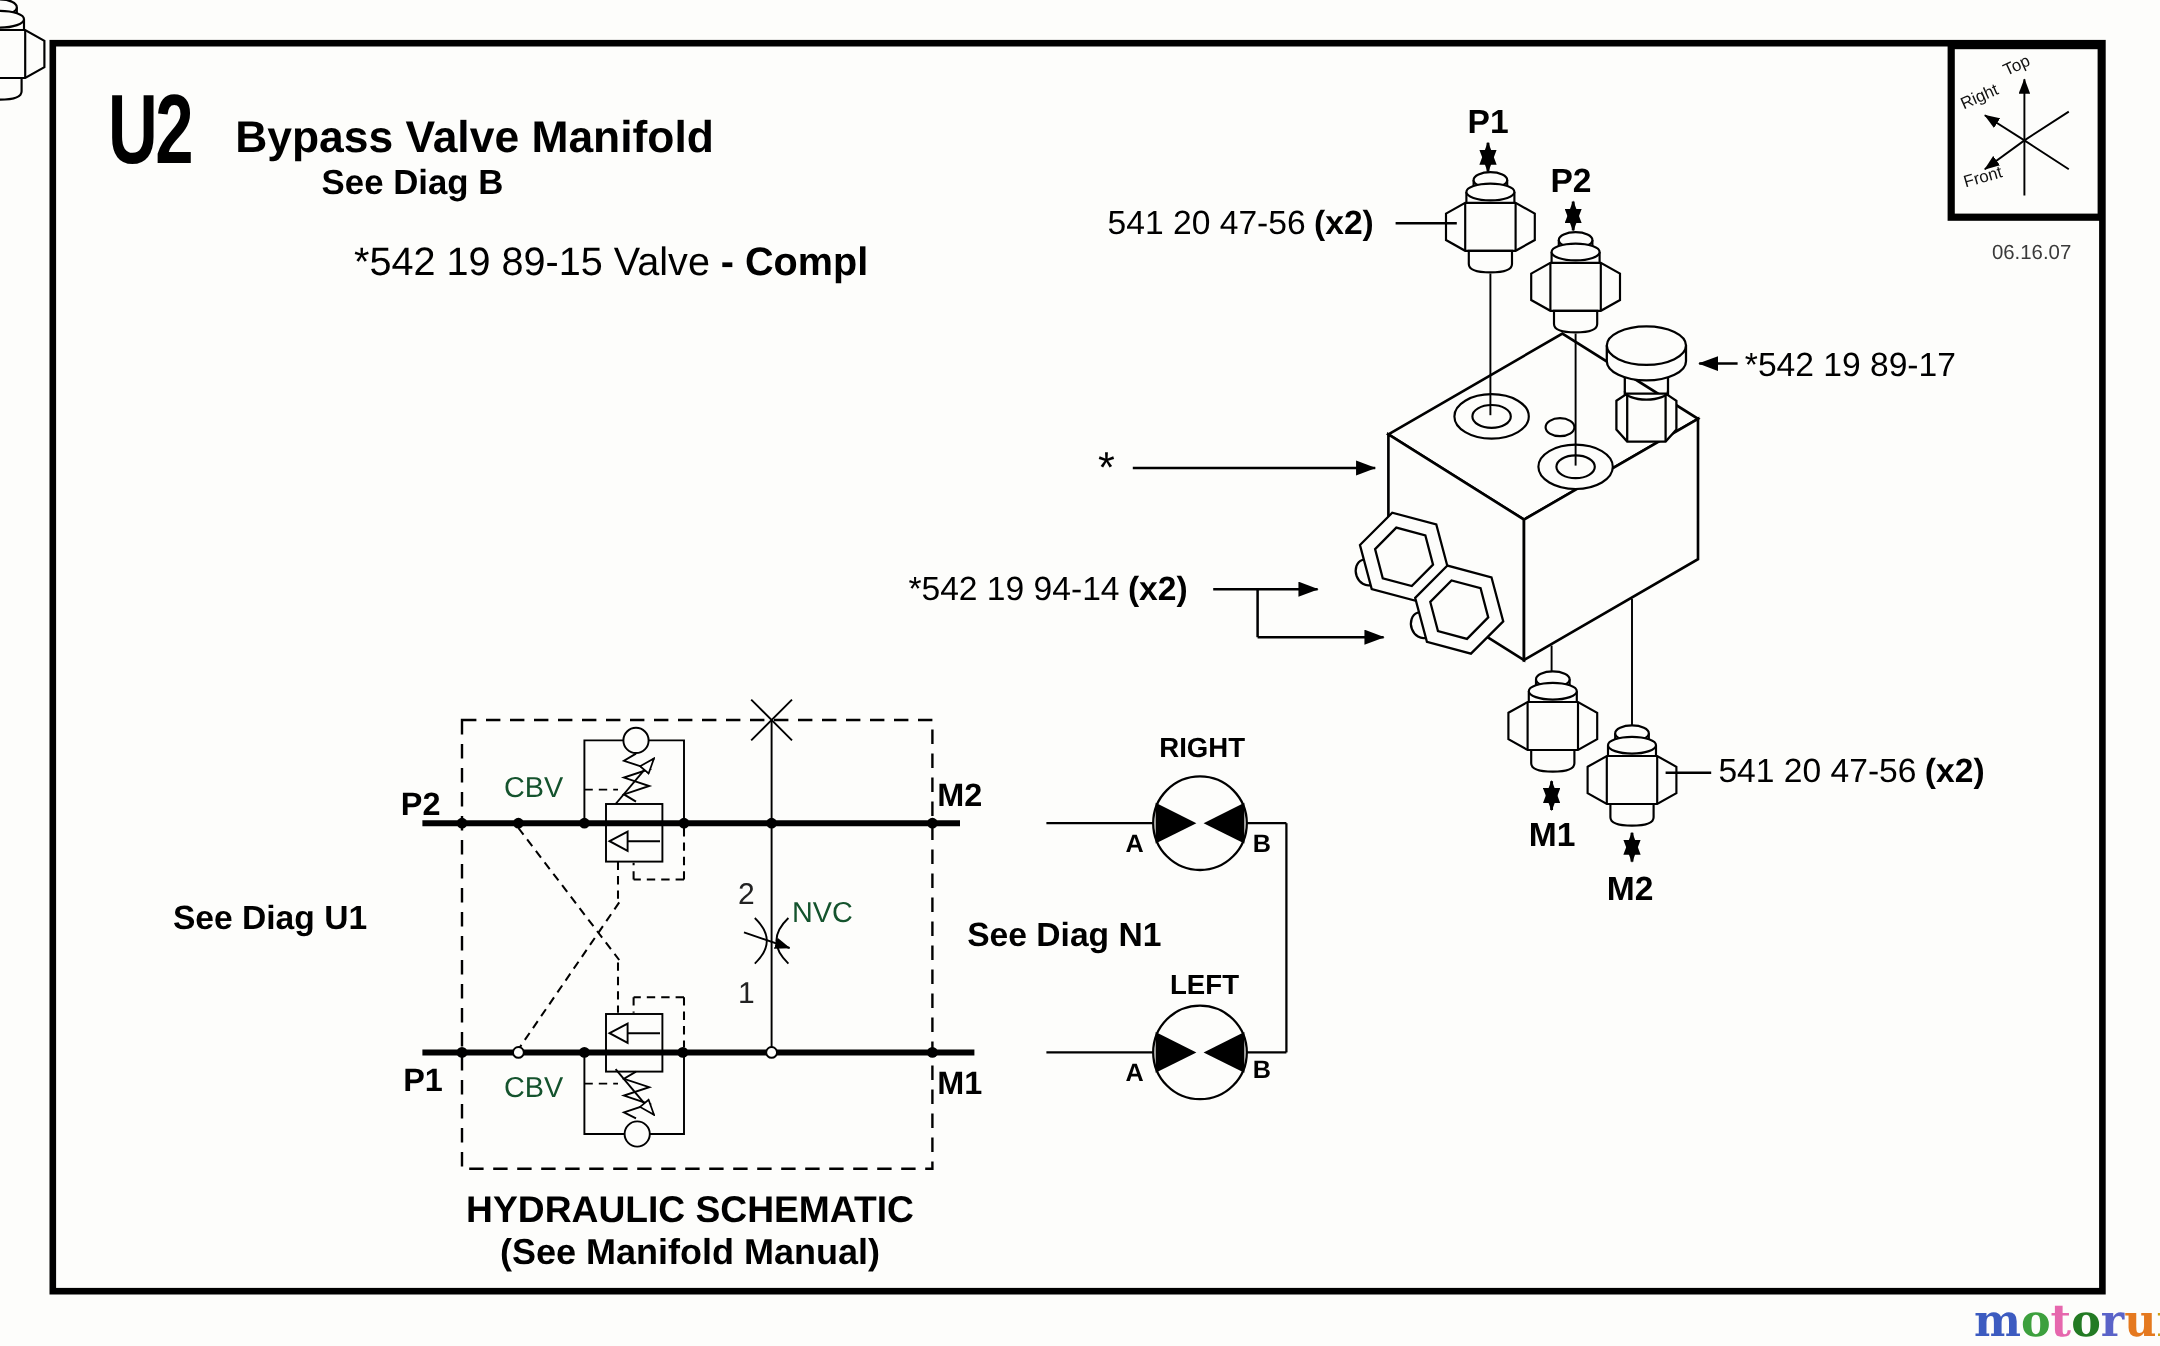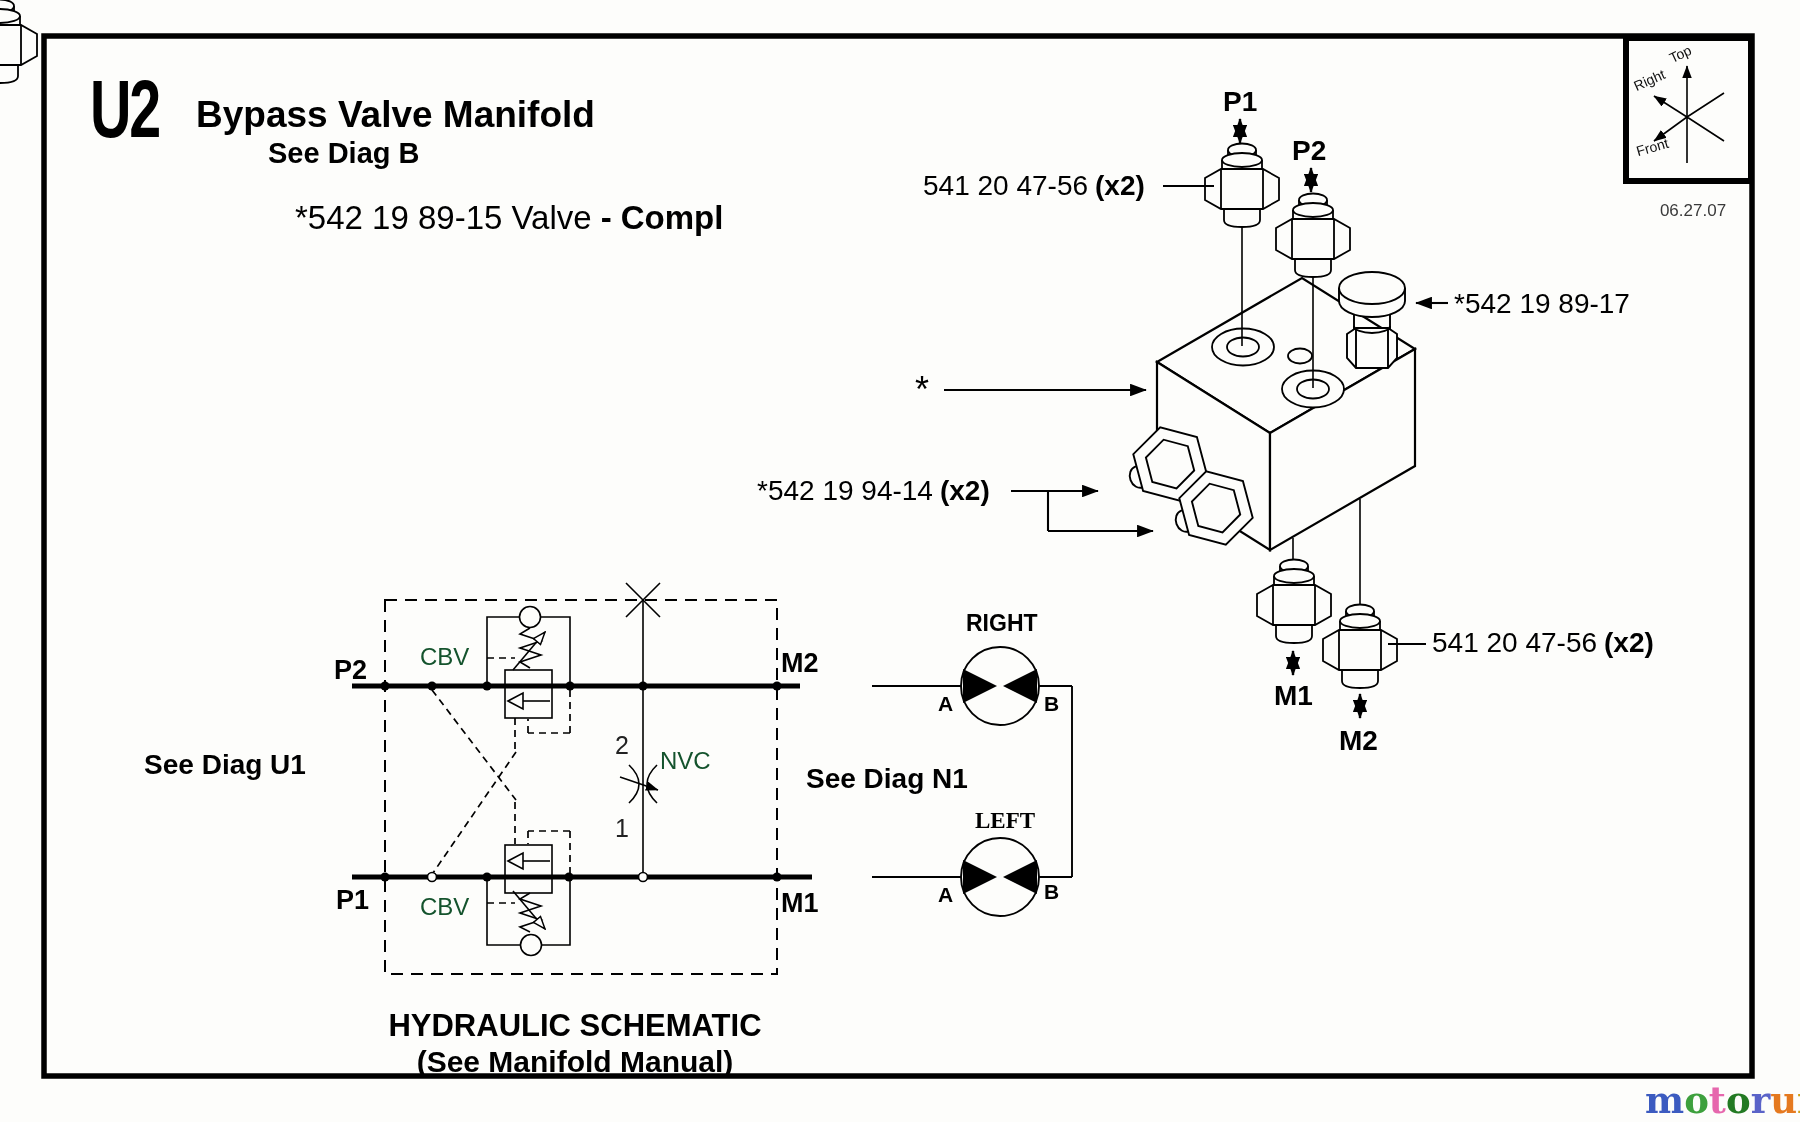--- a/index.html
+++ b/index.html
@@ -17,21 +17,21 @@
   .callout{font-size:28px;}
   .callout .qty{font-weight:bold;margin-left:7px;}
   .port{font-size:28px;font-weight:bold;}
   .sport{font-size:27px;font-weight:bold;}
   .gray{color:#14532d;font-size:24px;}
   .npt{color:#222;font-size:25px;}
   .note{font-size:28px;font-weight:bold;text-align:center;line-height:1.18;}
   .motor-ttl{font-size:23px;font-weight:bold;}
   .ab{font-size:21px;font-weight:bold;}
   .caption{text-align:center;font-weight:bold;line-height:1.2;}
-  .caption .c1{font-size:31px;margin-top:18px;}
+  .caption .c1{font-size:31px;}
   .caption .c2{font-size:30px;}
   .date{font-size:17px;color:#3a3a3a;text-align:center;width:110px;}
   .cmp{font-size:14px;color:#111;}
   .ast{font-size:36px;}
 </style>
 </head>
 <body>
 
 <div class="stage">
 
@@ -215,21 +215,21 @@
     <tspan fill="#3c5bc0">m</tspan><tspan fill="#3da03d">o</tspan><tspan fill="#e667ad">t</tspan><tspan fill="#237a23">o</tspan><tspan fill="#5a63c8">r</tspan><tspan fill="#e5791f">u</tspan><tspan fill="#cfa017">f</tspan><tspan font-size="20" fill="#555">.de</tspan>
   </text>
 </svg>
 
   <div class="lbl code" style="left:90px;top:68px;">U2</div>
   <div class="lbl ttl" style="left:196px;top:96px;">Bypass Valve Manifold</div>
   <div class="lbl sub" style="left:268px;top:139px;">See Diag B</div>
   <div class="lbl partline" style="left:295px;top:201px;">
     <span>*542 19 89-15 Valve</span><span class="b" style="margin-left:9px;">- Compl</span>
   </div>
-  <div class="lbl date" style="left:1638px;top:202px;">06.27.07</div>
+  <div class="lbl date" style="left:1638px;top:202px;">06.16.07</div>
 
   <div class="lbl cmp" style="left:1669px;top:47px;transform:rotate(-25deg);">Top</div>
   <div class="lbl cmp" style="left:1633px;top:73px;transform:rotate(-24deg);">Right</div>
   <div class="lbl cmp" style="left:1636px;top:140px;transform:rotate(-16deg);">Front</div>
 
   <div class="lbl callout" style="left:923px;top:172px;">
     <span>541 20 47-56</span><span class="qty">(x2)</span>
   </div>
   <div class="lbl port" style="left:1223px;top:88px;">P1</div>
   <div class="lbl port" style="left:1292px;top:137px;">P2</div>
@@ -251,21 +251,21 @@
   <div class="lbl gray" style="left:420px;top:645px;">CBV</div>
   <div class="lbl gray" style="left:420px;top:895px;">CBV</div>
   <div class="lbl npt" style="left:615px;top:733px;">2</div>
   <div class="lbl gray" style="left:660px;top:749px;">NVC</div>
   <div class="lbl npt" style="left:615px;top:816px;">1</div>
   <div class="lbl note" style="left:90px;top:748px;width:270px;">
     <div>See Diag U1</div>
   </div>
   <div class="lbl note" style="left:806px;top:762px;">See Diag N1</div>
   <div class="lbl motor-ttl" style="left:966px;top:612px;">RIGHT</div>
-  <div class="lbl motor-ttl" style="left:975px;top:809px;font-family:Liberation Serif, serif;">LEFT</div>
+  <div class="lbl motor-ttl" style="left:975px;top:809px;">LEFT</div>
   <div class="lbl ab" style="left:938px;top:693px;">A</div>
   <div class="lbl ab" style="left:1044px;top:693px;">B</div>
   <div class="lbl ab" style="left:938px;top:884px;">A</div>
   <div class="lbl ab" style="left:1044px;top:881px;">B</div>
   <div class="lbl caption" style="left:385px;top:989px;width:380px;">
     <div class="c1">HYDRAULIC SCHEMATIC</div>
     <div class="c2">(See Manifold Manual)</div>
   </div>
 
 </div>

